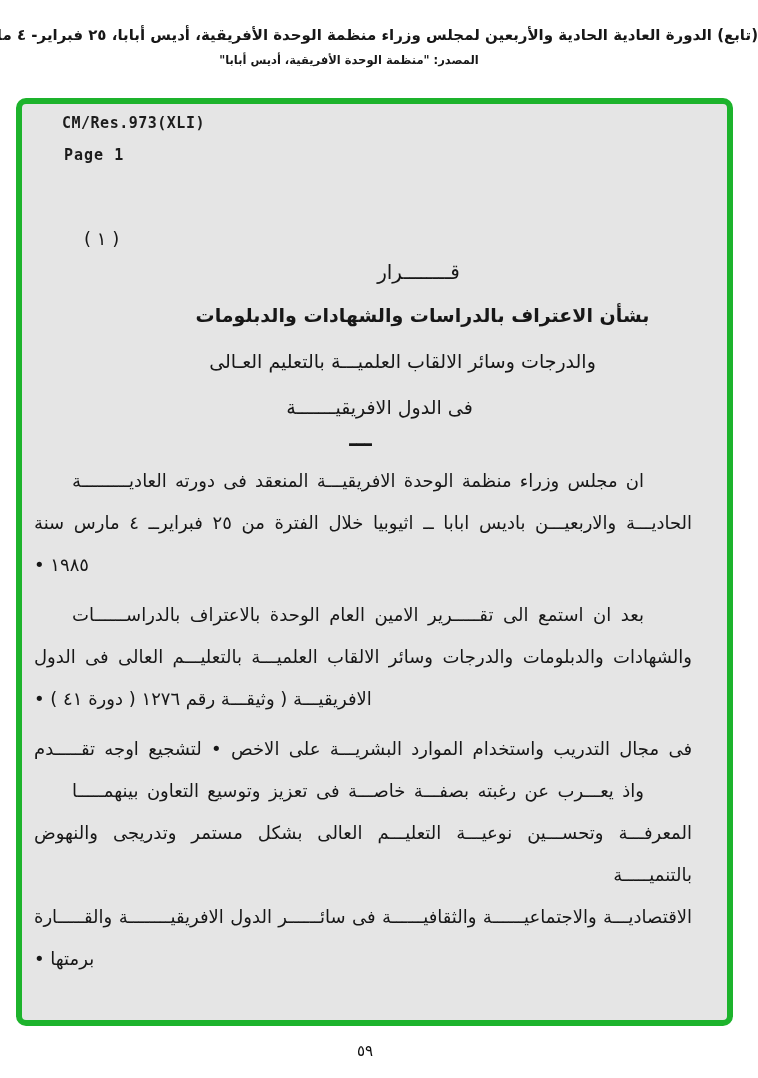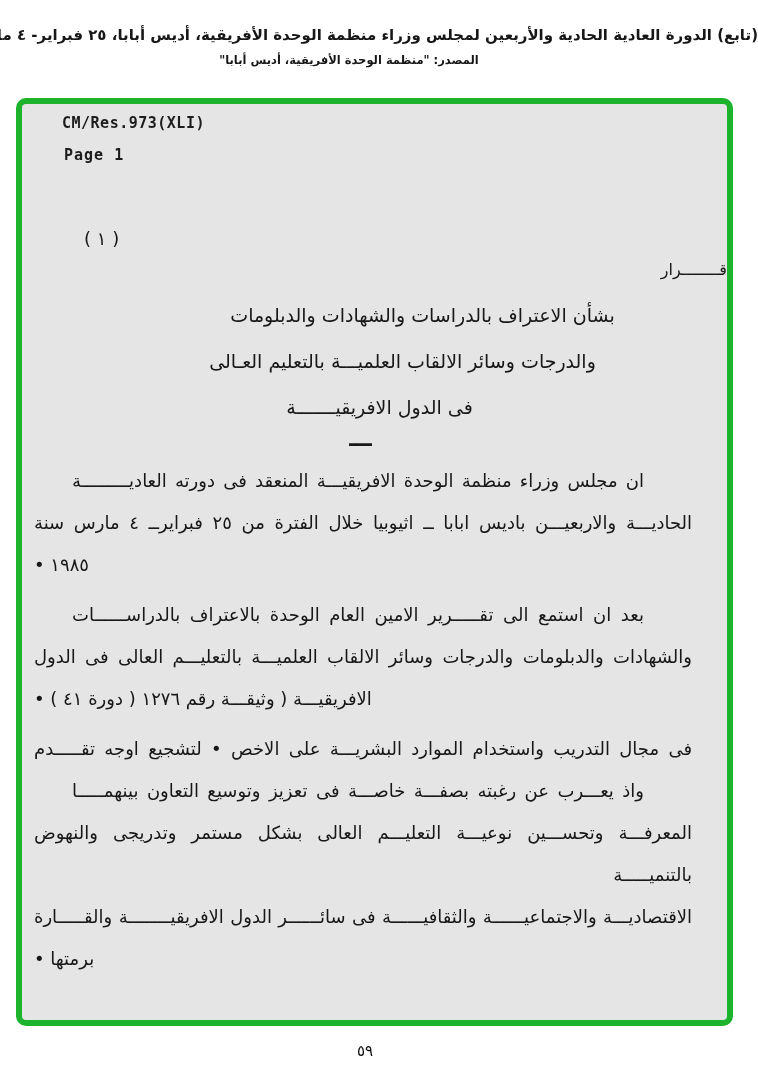--- a/index.html
+++ b/index.html
@@ -46,24 +46,24 @@
     font-size:15px;font-weight:bold;letter-spacing:1px;color:#1c1c1c;
   }
   
   .ar{direction:rtl;font-family:"DejaVu Sans",sans-serif;color:#171717;}
   .item-number{
     position:absolute;left:62px;top:124px;
     font-size:18px;letter-spacing:2px;
   }
   .title-word{
     position:absolute;top:156px;left:88px;right:0;
-    font-size:16px;letter-spacing:1px;
+    text-align:center;font-size:20px;letter-spacing:1px;
   }
   .title-line{position:absolute;text-align:center;font-size:19px;white-space:nowrap;}
-  .t1{top:200px;left:96px;right:0;}
+  .t1{top:200px;left:96px;right:0;font-weight:bold;}
   .t2{top:246px;left:56px;right:0;}
   .t3{top:292px;left:10px;right:0;}
   .divider{
     position:absolute;top:322px;left:0;right:28px;
     text-align:center;font-size:22px;font-weight:bold;
   }
   
   .body-text{
     position:absolute;top:356px;left:12px;right:30px;
     font-size:18px;line-height:42px;

